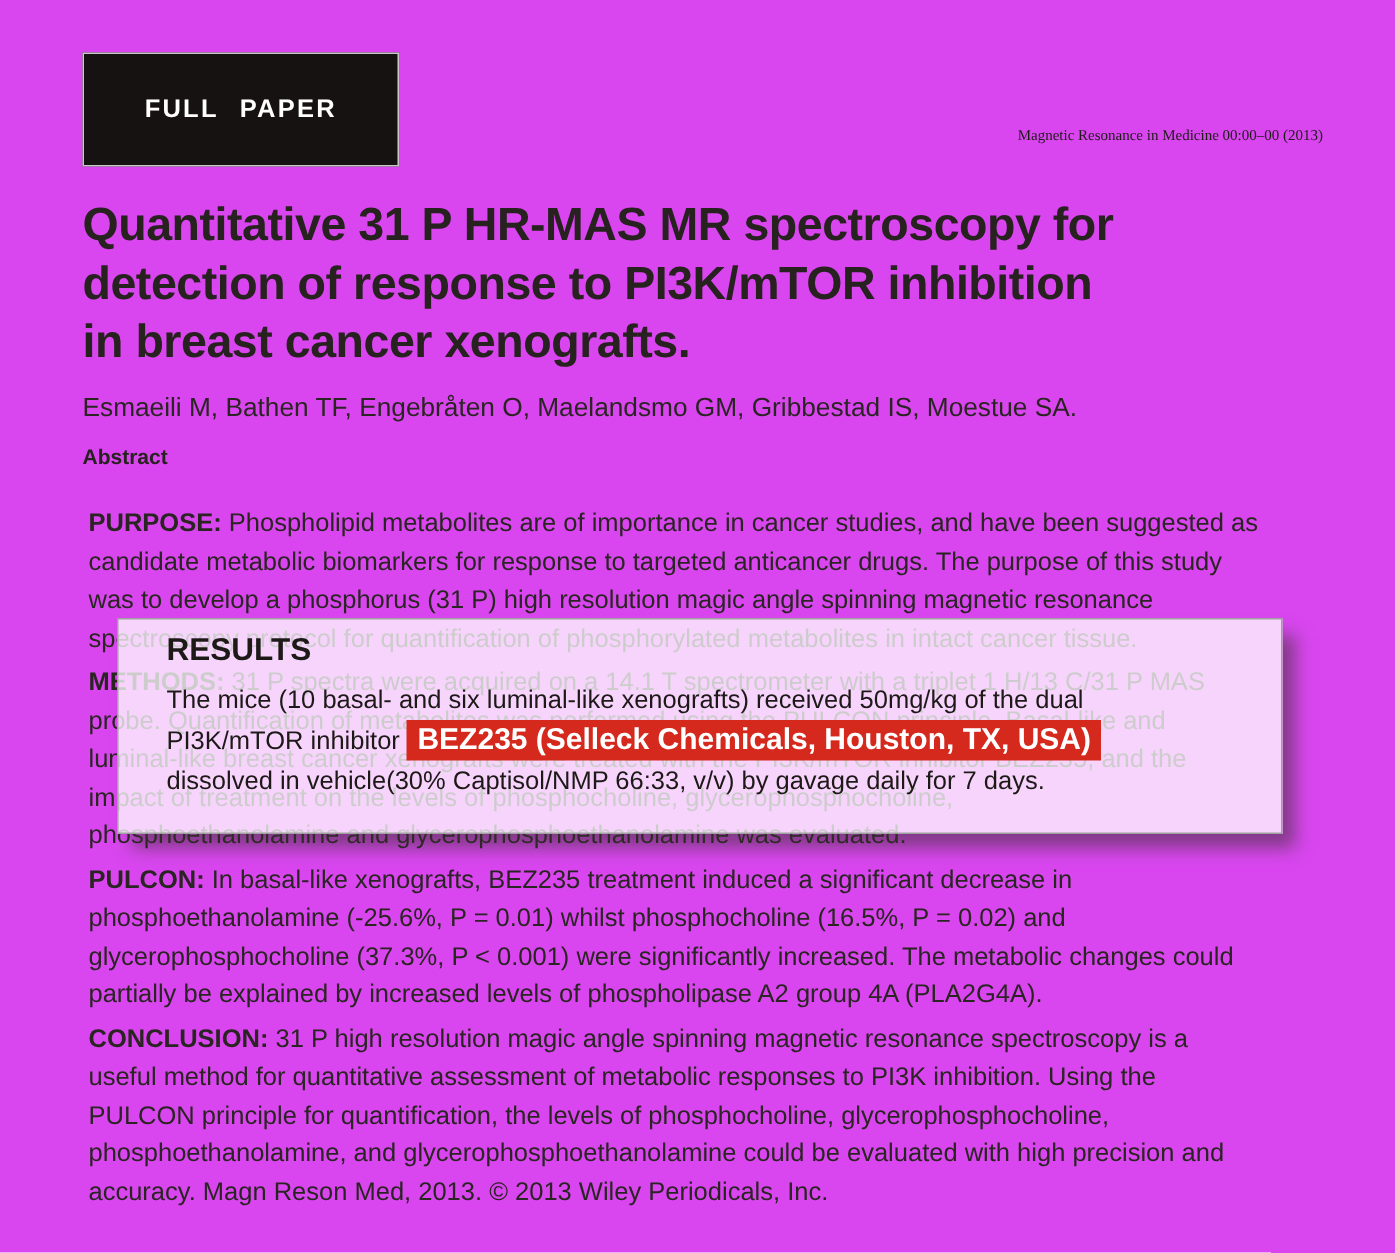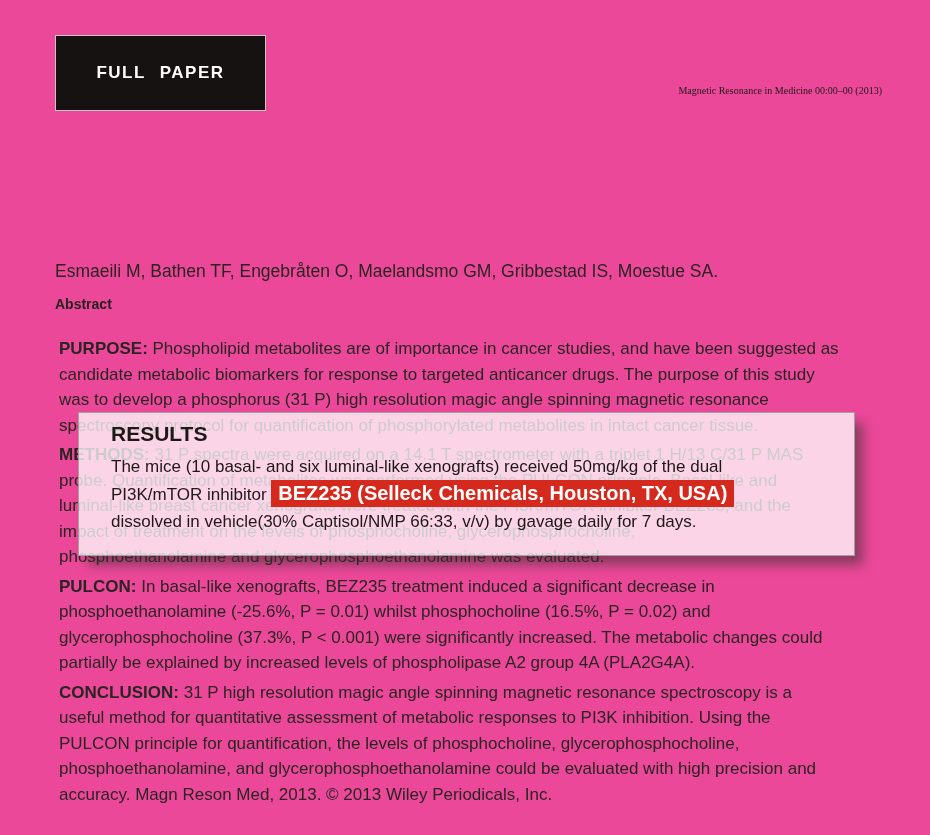--- a/index.html
+++ b/index.html
@@ -1,18 +1,18 @@
 <!DOCTYPE html>
 <html><head>
 <meta charset="utf-8">
 <style>
   * { margin:0; padding:0; box-sizing:border-box; }
   html,body { background:#ffffff; }
   .page {
-    position:relative; width:930px; height:835px; background:#ec4899;
+    position:relative; width:930px; height:835px; background:#d946ef;
     font-family:"Liberation Sans", sans-serif; color:#2a2423; overflow:hidden;
   }
   
   .badge {
     position:absolute; left:55px; top:35px; width:211px; height:76px;
     background:#171212; border:1px solid #c8c8c8;
     display:flex; align-items:center; justify-content:center;
   }
   .badge-label {
     color:#ffffff; font-weight:bold; font-size:17px;
@@ -69,20 +69,23 @@
 <body>
 
 <div class="page">
 
   <div class="badge">
     <span class="badge-label">FULL PAPER</span>
   </div>
 
   <div class="journal">Magnetic Resonance in Medicine 00:00–00 (2013)</div>
 
+  <h1 class="title">Quantitative 31 P HR-MAS MR spectroscopy for
+detection of response to PI3K/mTOR inhibition
+in breast cancer xenografts.</h1>
 
   <div class="authors">Esmaeili M, Bathen TF, Engebråten O, Maelandsmo GM, Gribbestad IS, Moestue SA.</div>
 
   <h2 class="abs-heading">Abstract</h2>
 
   <div class="abs-body">
     <p><b>PURPOSE:</b><span> Phospholipid metabolites are of importance in cancer studies, and have been suggested as
 candidate metabolic biomarkers for response to targeted anticancer drugs. The purpose of this study
 was to develop a phosphorus (31 P) high resolution magic angle spinning magnetic resonance
 spectroscopy protocol for quantification of phosphorylated metabolites in intact cancer tissue.</span></p>

